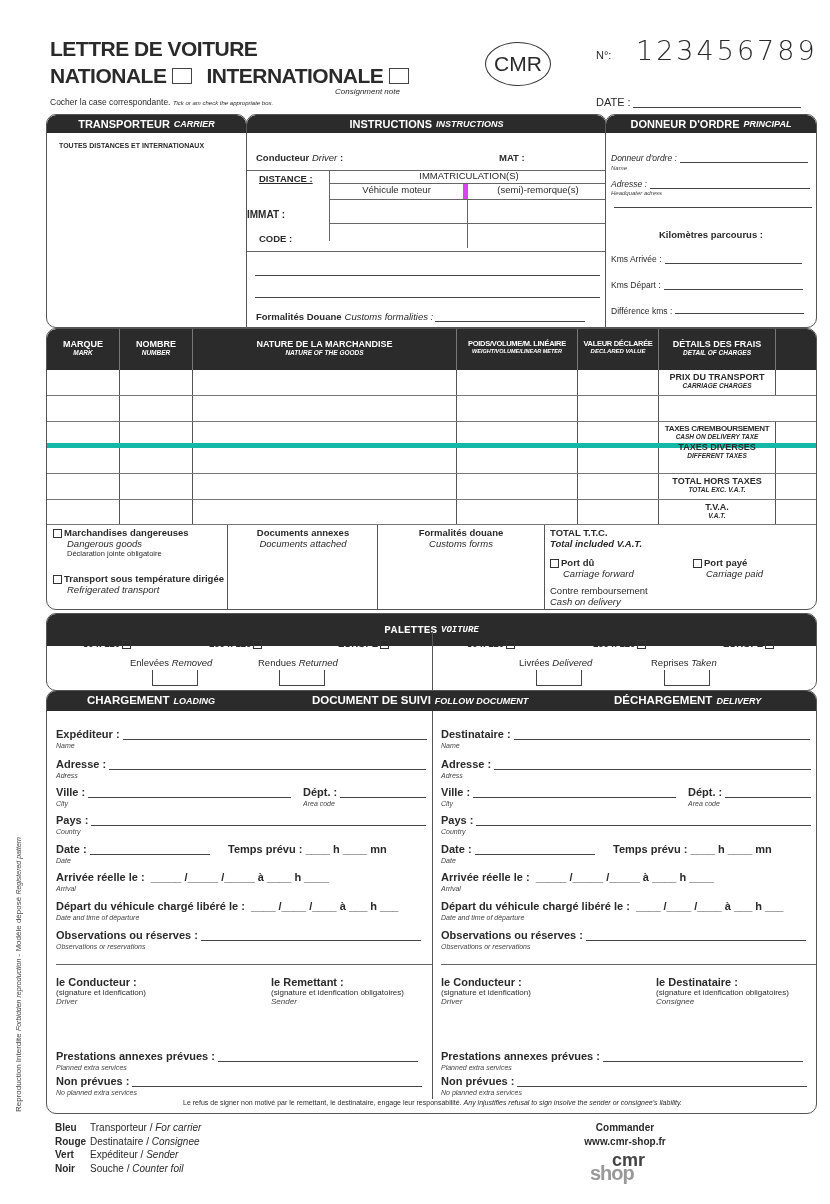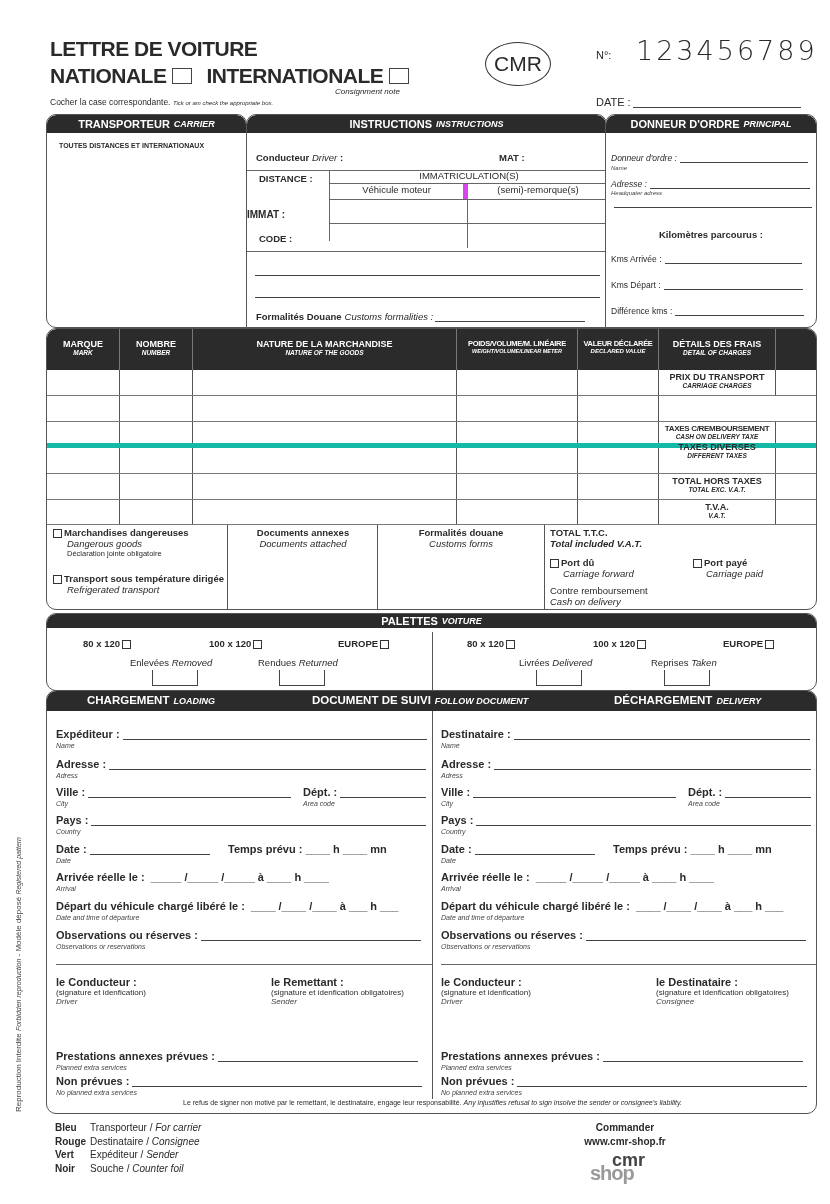--- a/index.html
+++ b/index.html
@@ -55,21 +55,21 @@
     <span>INSTRUCTIONS</span>
       <span class="en">INSTRUCTIONS</span>
   </div>
   <div class="abs" style="left:9px;top:37px;font-size:9.5px;">
     <span class="b">Conducteur</span>
     <span class="i">Driver</span>
     <span class="b">:</span>
   </div>
   <div class="abs b" style="left:252px;top:37px;font-size:9.5px;">MAT :</div>
   <div class="abs" style="left:0;top:55px;width:100%;border-top:1px solid #666;"></div>
-  <div class="abs b" style="left:12px;top:58px;font-size:9.5px;">DISTANCE :</div>
+  <div class="abs b" style="left:12px;top:58px;font-size:9.5px;text-decoration:underline;">DISTANCE :</div>
   <div class="abs" style="left:82px;top:55px;width:279px;height:71px;border-left:1px solid #666;">
     <div style="height:14px;text-align:center;font-size:9.5px;border-bottom:1px solid #666;">IMMATRICULATION(S)</div>
     <div style="display:flex;height:16px;border-bottom:1px solid #666;font-size:9.5px;">
       <div style="width:138px;text-align:center;border-right:5px solid #d946ef;">Véhicule moteur</div>
       <div style="flex:1;text-align:center;">(semi)-remorque(s)</div>
     </div>
     <div style="display:flex;height:24px;border-bottom:1px solid #666;">
       <div style="width:138px;border-right:1px solid #666;"></div>
       <div style="flex:1;"></div>
     </div>
@@ -108,21 +108,21 @@
   <div class="abs line" style="left:8px;top:92px;width:198px;"></div>
   <div class="abs b" style="left:0;top:114px;width:100%;text-align:center;font-size:9.5px;">Kilomètres parcourus :</div>
   <div class="abs" style="left:5px;top:139px;font-size:8.5px;display:flex;align-items:flex-end;">
     <span>Kms Arrivée :</span>
     <span class="line" style="width:137px;height:8px;margin-left:3px;"></span>
   </div>
   <div class="abs" style="left:5px;top:165px;font-size:8.5px;display:flex;align-items:flex-end;">
     <span>Kms Départ :</span>
     <span class="line" style="width:139px;height:8px;margin-left:3px;"></span>
   </div>
-  <div class="abs" style="left:5px;top:191px;font-size:8.5px;display:flex;align-items:flex-end;">
+  <div class="abs" style="left:5px;top:191px;font-size:8.5px;display:flex;align-items:flex-start;">
     <span>Différence kms :</span>
     <span class="line" style="width:129px;height:8px;margin-left:3px;"></span>
   </div>
 </div>
 
 <div class="abs box" style="left:46px;top:328px;width:771px;height:282px;border-radius:10px 10px 10px 10px;overflow:hidden;">
   <div class="abs" style="left:0;top:0;width:771px;height:41px;background:#2b2b2b;border-radius:9px 9px 0 0;"></div>
 
   <div class="abs" style="left:0;top:0;width:73px;height:41px;color:#fff;text-align:center;border-right:1px solid #777;padding-top:10px;">
     <div class="b" style="font-size:9px;">MARQUE</div>
@@ -255,21 +255,21 @@
       <div class="i" style="margin-left:13px;">Carriage paid</div>
     </div>
     <div class="abs" style="left:503px;top:60px;font-size:9.5px;">
       <div>Contre remboursement</div>
       <div class="i">Cash on delivery</div>
     </div>
   </div>
 </div>
 
 <div class="abs box" style="left:46px;top:613px;width:771px;height:78px;border-radius:10px;overflow:hidden;">
-  <div class="bar" style="height:14px;font-size:11px;">
+  <div class="bar" style="height:32px;font-size:11px;font-family:Liberation Mono, monospace;">
     <span>PALETTES</span>
       <span class="en">VOITURE</span>
   </div>
   <div class="abs" style="left:385px;top:18px;width:1px;height:60px;background:#555;"></div>
 
   <div class="abs b" style="left:36px;top:24px;font-size:9.5px;"><span>80 x 120</span><span class="cb"></span></div>
   <div class="abs b" style="left:162px;top:24px;font-size:9.5px;"><span>100 x 120</span><span class="cb"></span></div>
   <div class="abs b" style="left:291px;top:24px;font-size:9.5px;"><span>EUROPE</span><span class="cb"></span></div>
   <div class="abs" style="left:83px;top:43px;font-size:9.5px;"><span>Enlevées</span> <span class="i">Removed</span></div>
   <div class="abs" style="left:105px;top:56px;width:46px;height:16px;border:1px solid #444;border-top:none;"></div>

